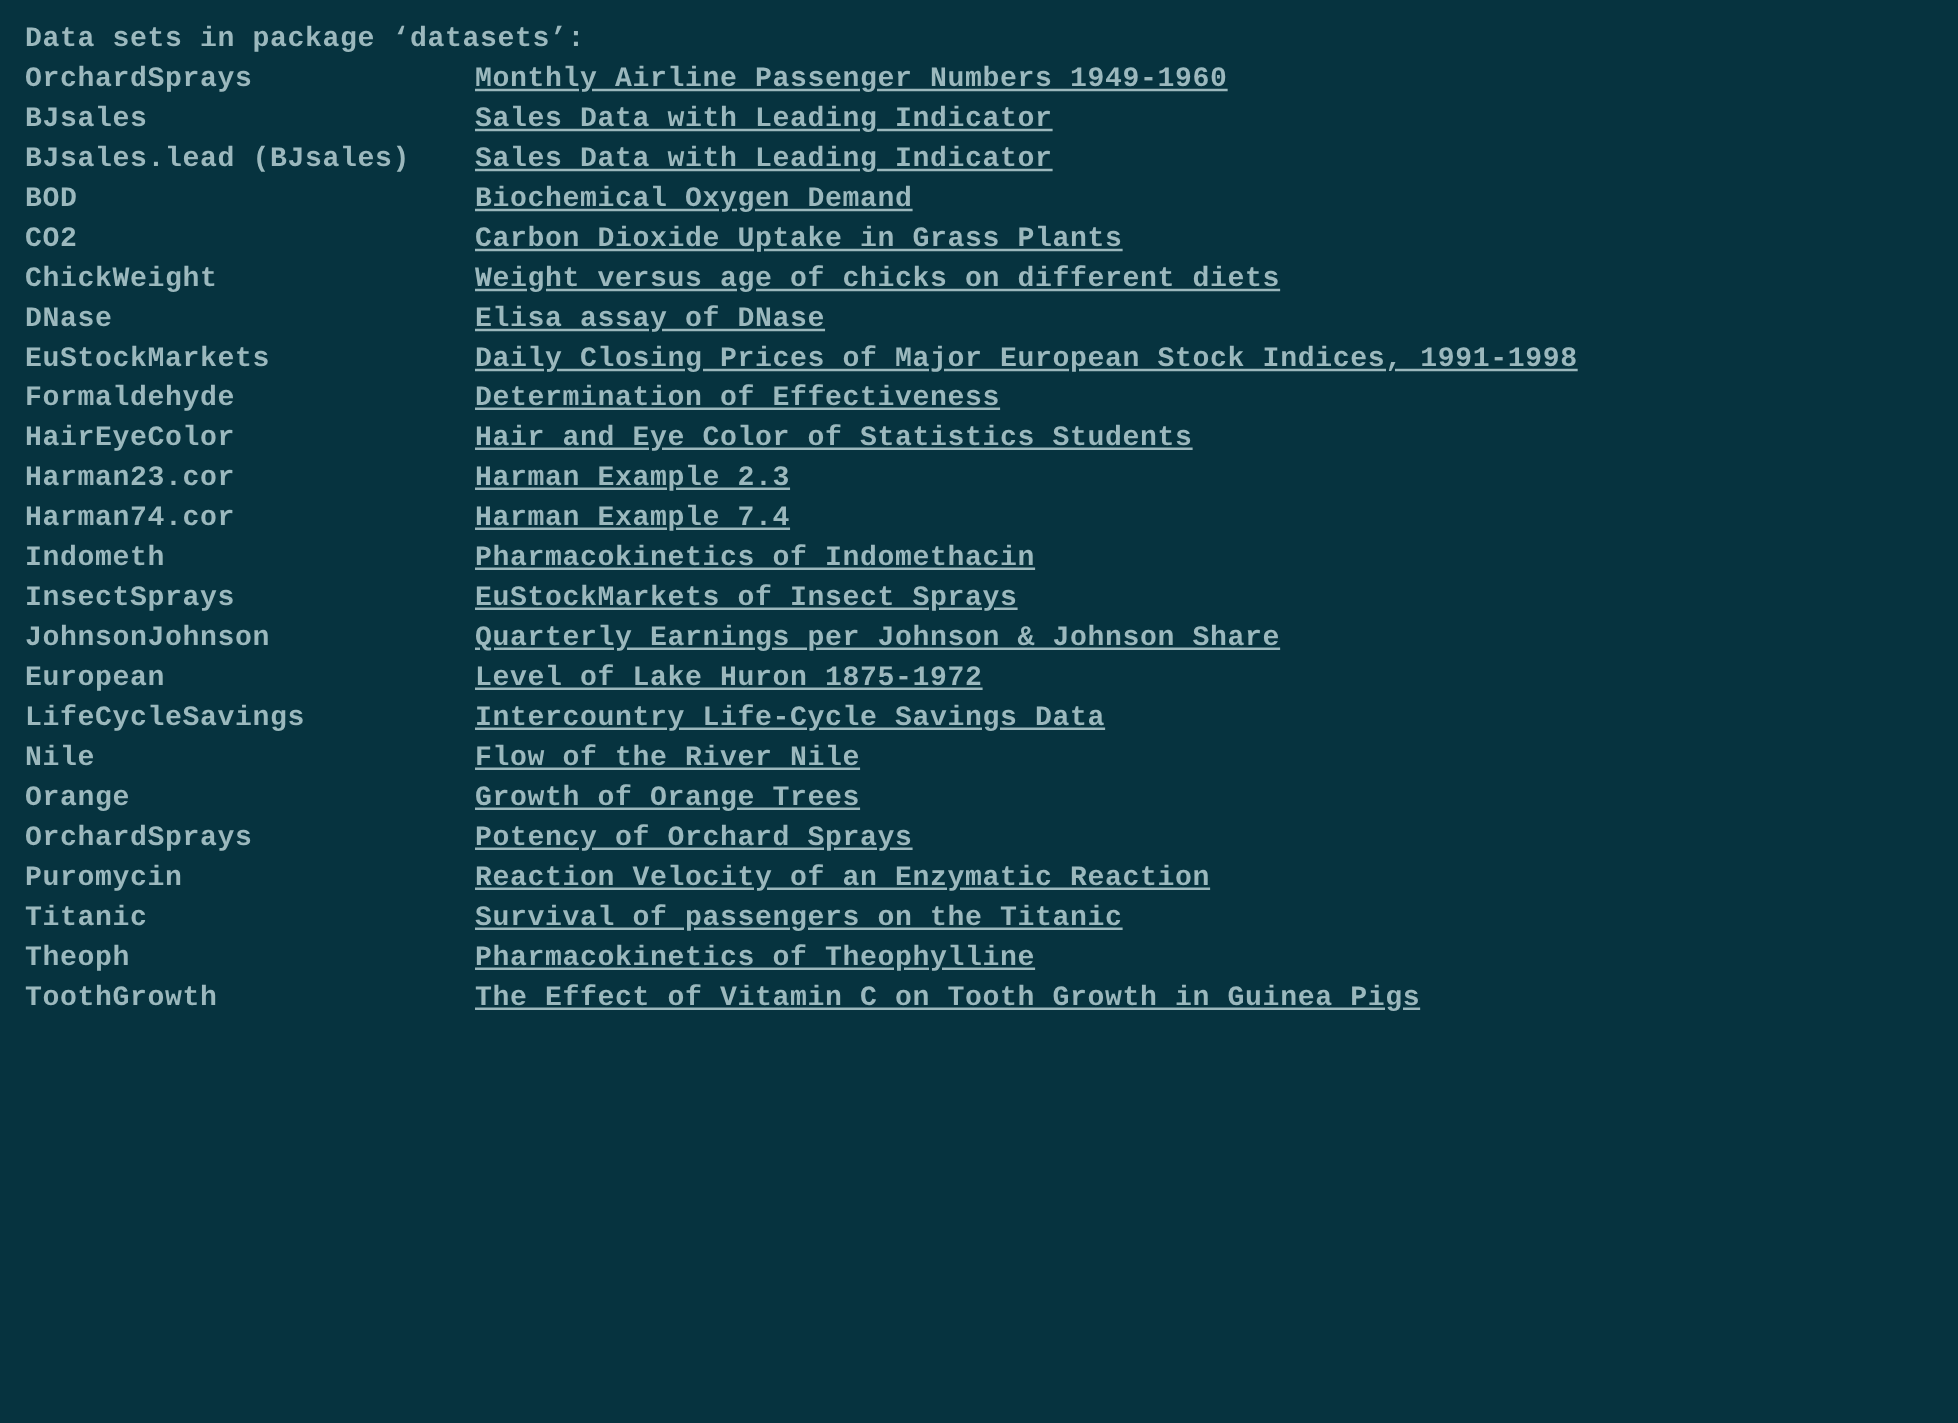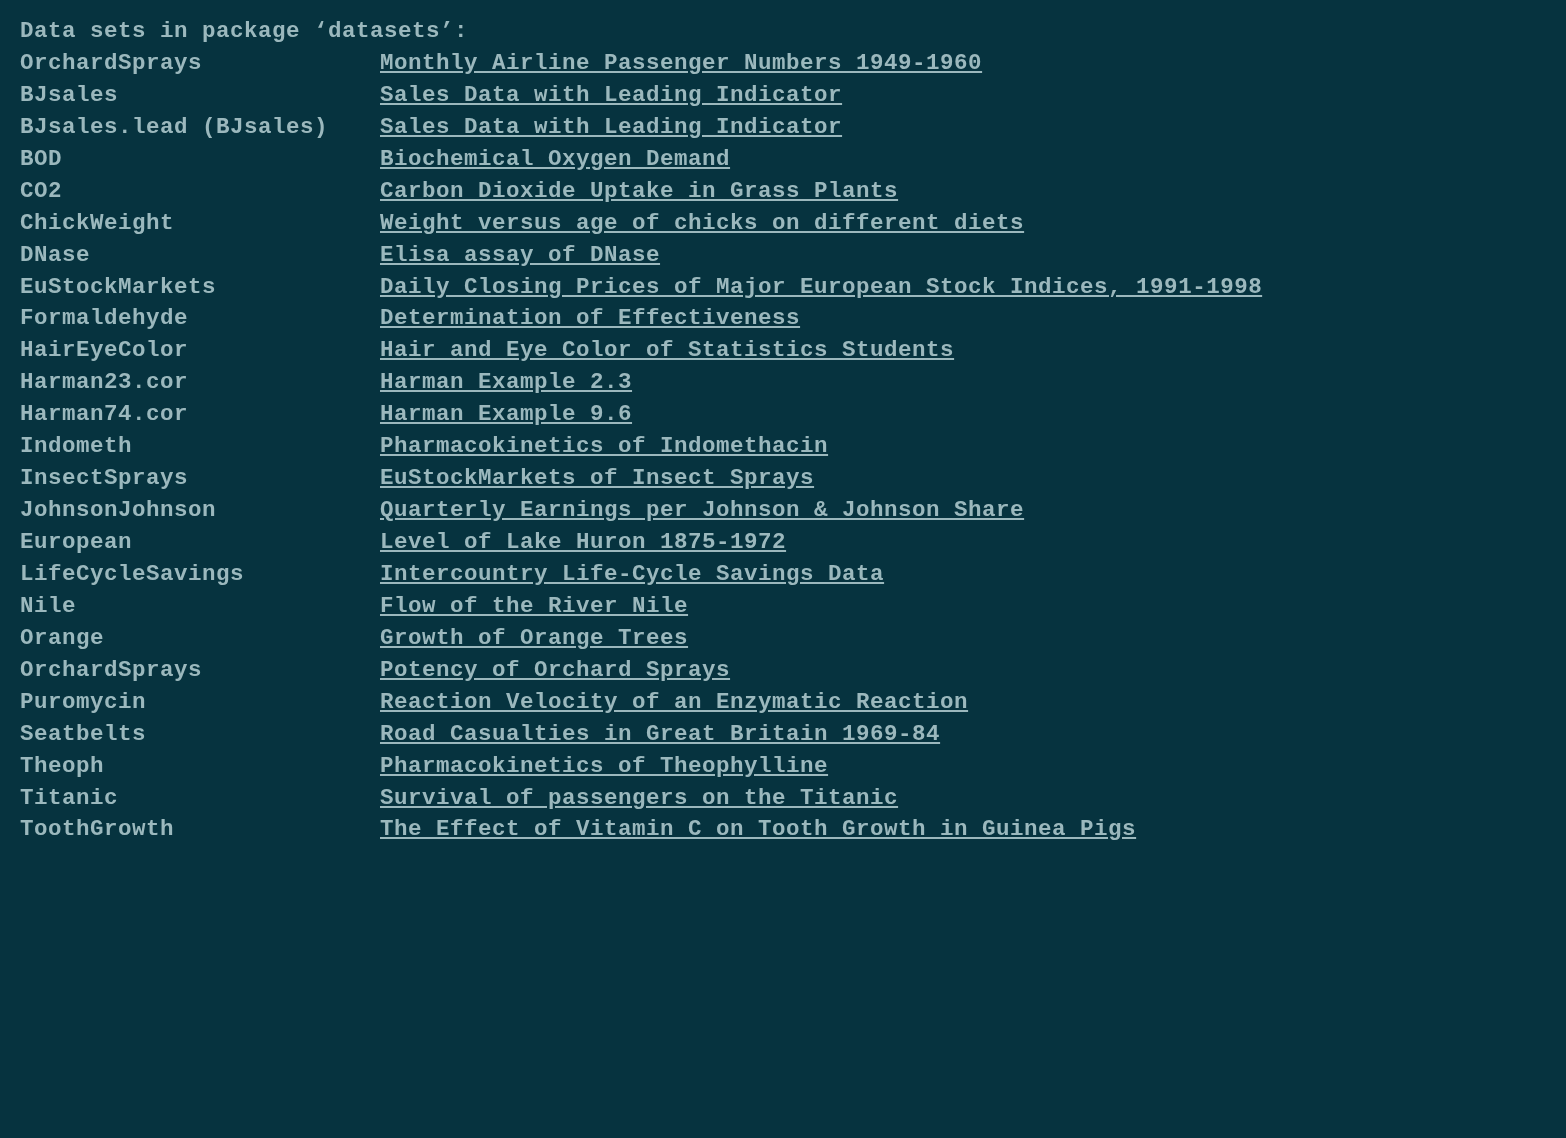--- a/index.html
+++ b/index.html
@@ -83,21 +83,21 @@
     <div class="dataset-row">
       <div class="dataset-name">HairEyeColor</div>
       <div class="dataset-desc">Hair and Eye Color of Statistics Students</div>
     </div>
     <div class="dataset-row">
       <div class="dataset-name">Harman23.cor</div>
       <div class="dataset-desc">Harman Example 2.3</div>
     </div>
     <div class="dataset-row">
       <div class="dataset-name">Harman74.cor</div>
-      <div class="dataset-desc">Harman Example 9.6</div>
+      <div class="dataset-desc">Harman Example 7.4</div>
     </div>
     <div class="dataset-row">
       <div class="dataset-name">Indometh</div>
       <div class="dataset-desc">Pharmacokinetics of Indomethacin</div>
     </div>
     <div class="dataset-row">
       <div class="dataset-name">InsectSprays</div>
       <div class="dataset-desc">EuStockMarkets of Insect Sprays</div>
     </div>
     <div class="dataset-row">
@@ -122,28 +122,24 @@
     </div>
     <div class="dataset-row">
       <div class="dataset-name">OrchardSprays</div>
       <div class="dataset-desc">Potency of Orchard Sprays</div>
     </div>
     <div class="dataset-row">
       <div class="dataset-name">Puromycin</div>
       <div class="dataset-desc">Reaction Velocity of an Enzymatic Reaction</div>
     </div>
     <div class="dataset-row">
-      <div class="dataset-name">Seatbelts</div>
-      <div class="dataset-desc">Road Casualties in Great Britain 1969-84</div>
+      <div class="dataset-name">Titanic</div>
+      <div class="dataset-desc">Survival of passengers on the Titanic</div>
     </div>
     <div class="dataset-row">
       <div class="dataset-name">Theoph</div>
       <div class="dataset-desc">Pharmacokinetics of Theophylline</div>
-    </div>
-    <div class="dataset-row">
-      <div class="dataset-name">Titanic</div>
-      <div class="dataset-desc">Survival of passengers on the Titanic</div>
     </div>
     <div class="dataset-row">
       <div class="dataset-name">ToothGrowth</div>
       <div class="dataset-desc">The Effect of Vitamin C on Tooth Growth in Guinea Pigs</div>
     </div>
   </div>
 
 </body></html>

